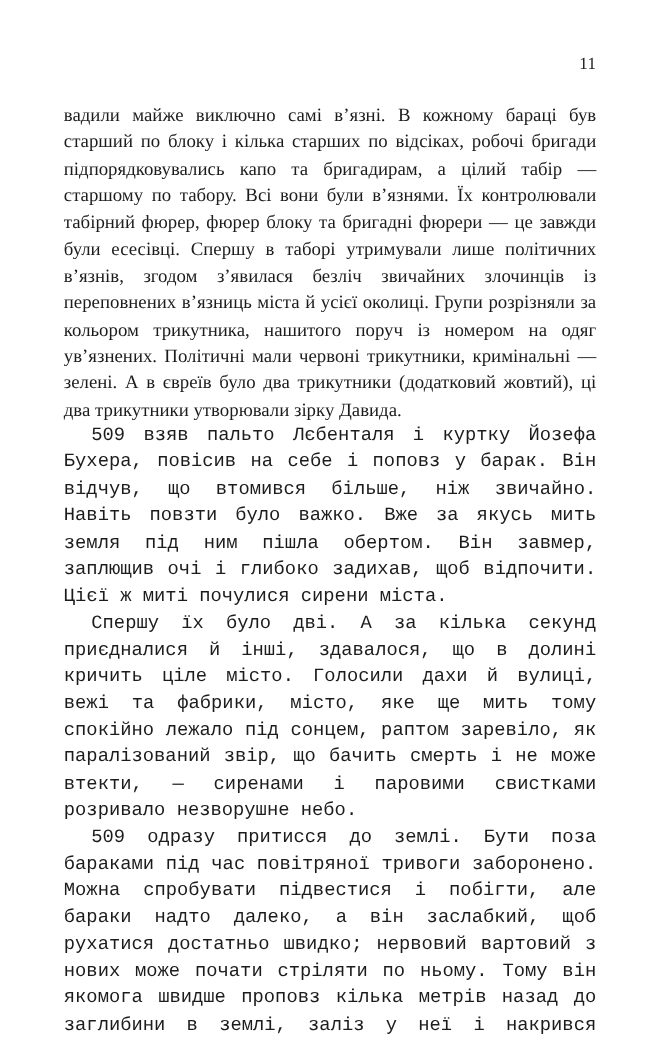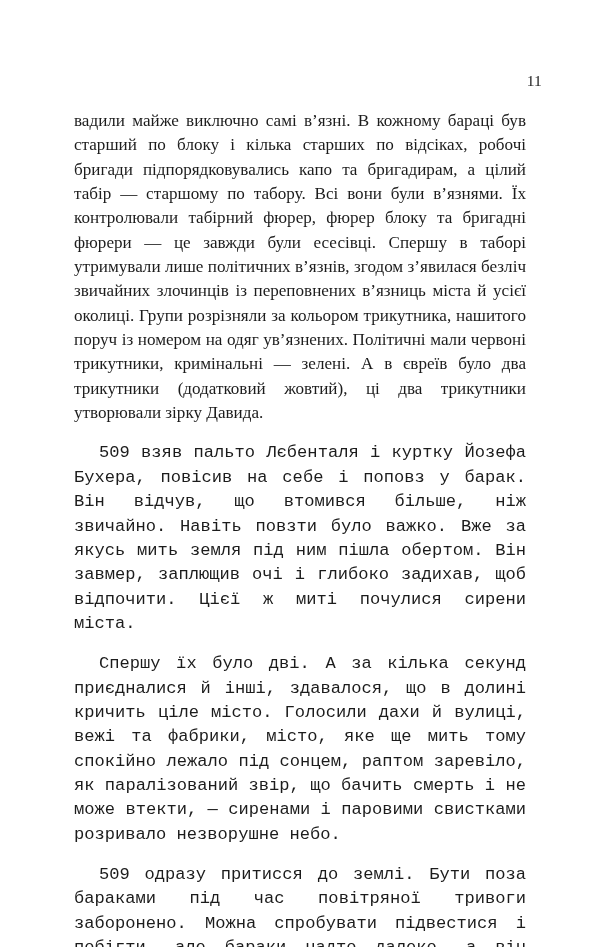--- a/index.html
+++ b/index.html
@@ -15,21 +15,21 @@
     color: #1c1c1c;
     overflow: hidden;
   }
   .page {
     position: absolute;
     inset: 0;
     background: #ffffff;
   }
   .folio {
     position: absolute;
-    top: 71px;
+    top: 49px;
     left: 0;
     width: 542px;
     text-align: right;
     font-size: 15.5px;
     line-height: 20px;
     color: #1e1e1e;
     letter-spacing: 0.2px;
   }
   .textblock {
     position: absolute;
@@ -38,21 +38,21 @@
     width: 484px;
     font-size: 17.1px;
     line-height: 24.35px;
     text-align: justify;
     text-justify: inter-word;
     color: #1c1c1c;
     hyphens: manual;
     -webkit-hyphens: manual;
   }
   .textblock p {
-    margin: 16px;
+    margin: 0;
     text-indent: 0;
   }
   .textblock p.indent {
     text-indent: 25px;
     font-family: Liberation Mono, monospace;
   }
   
 </style>
 </head>
 <body>

